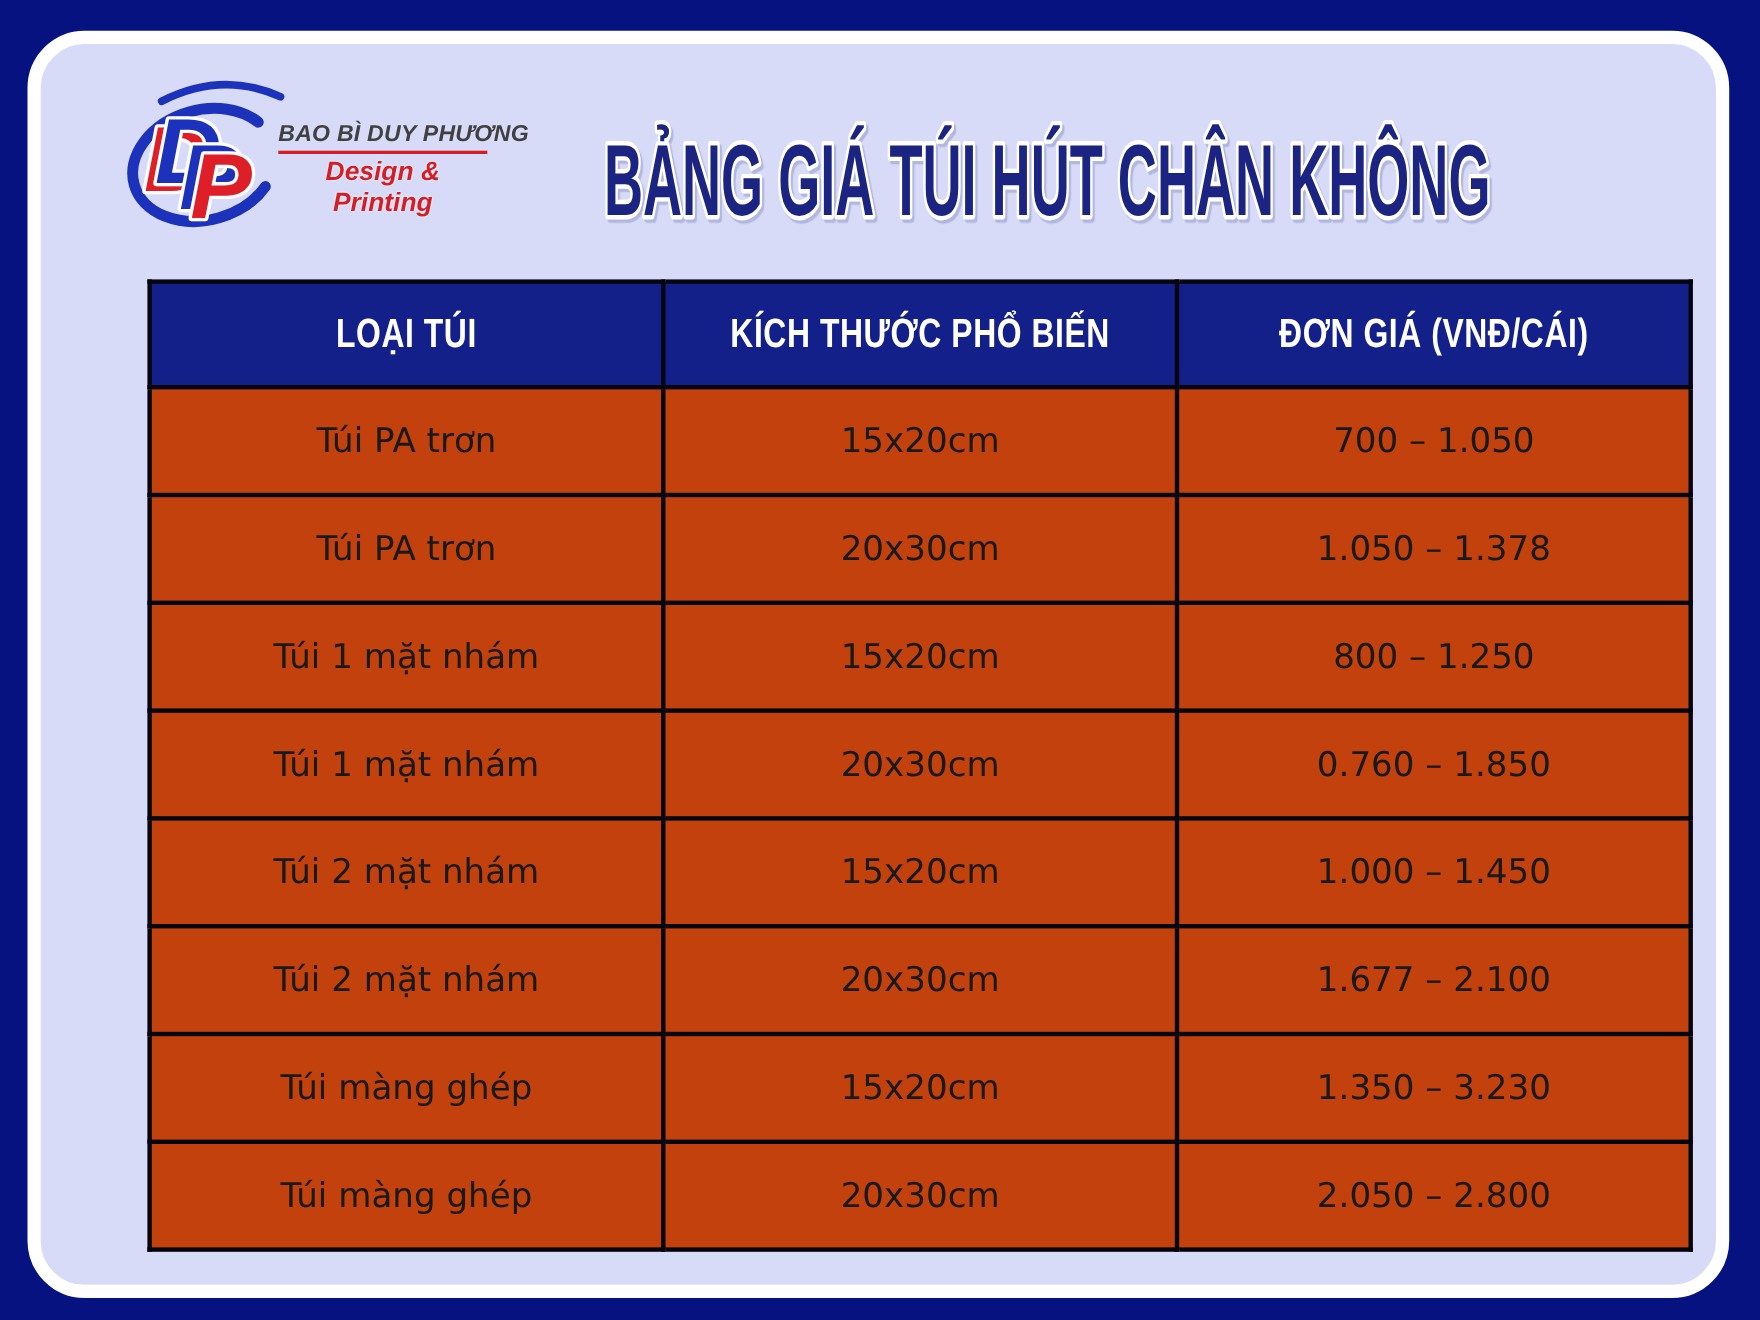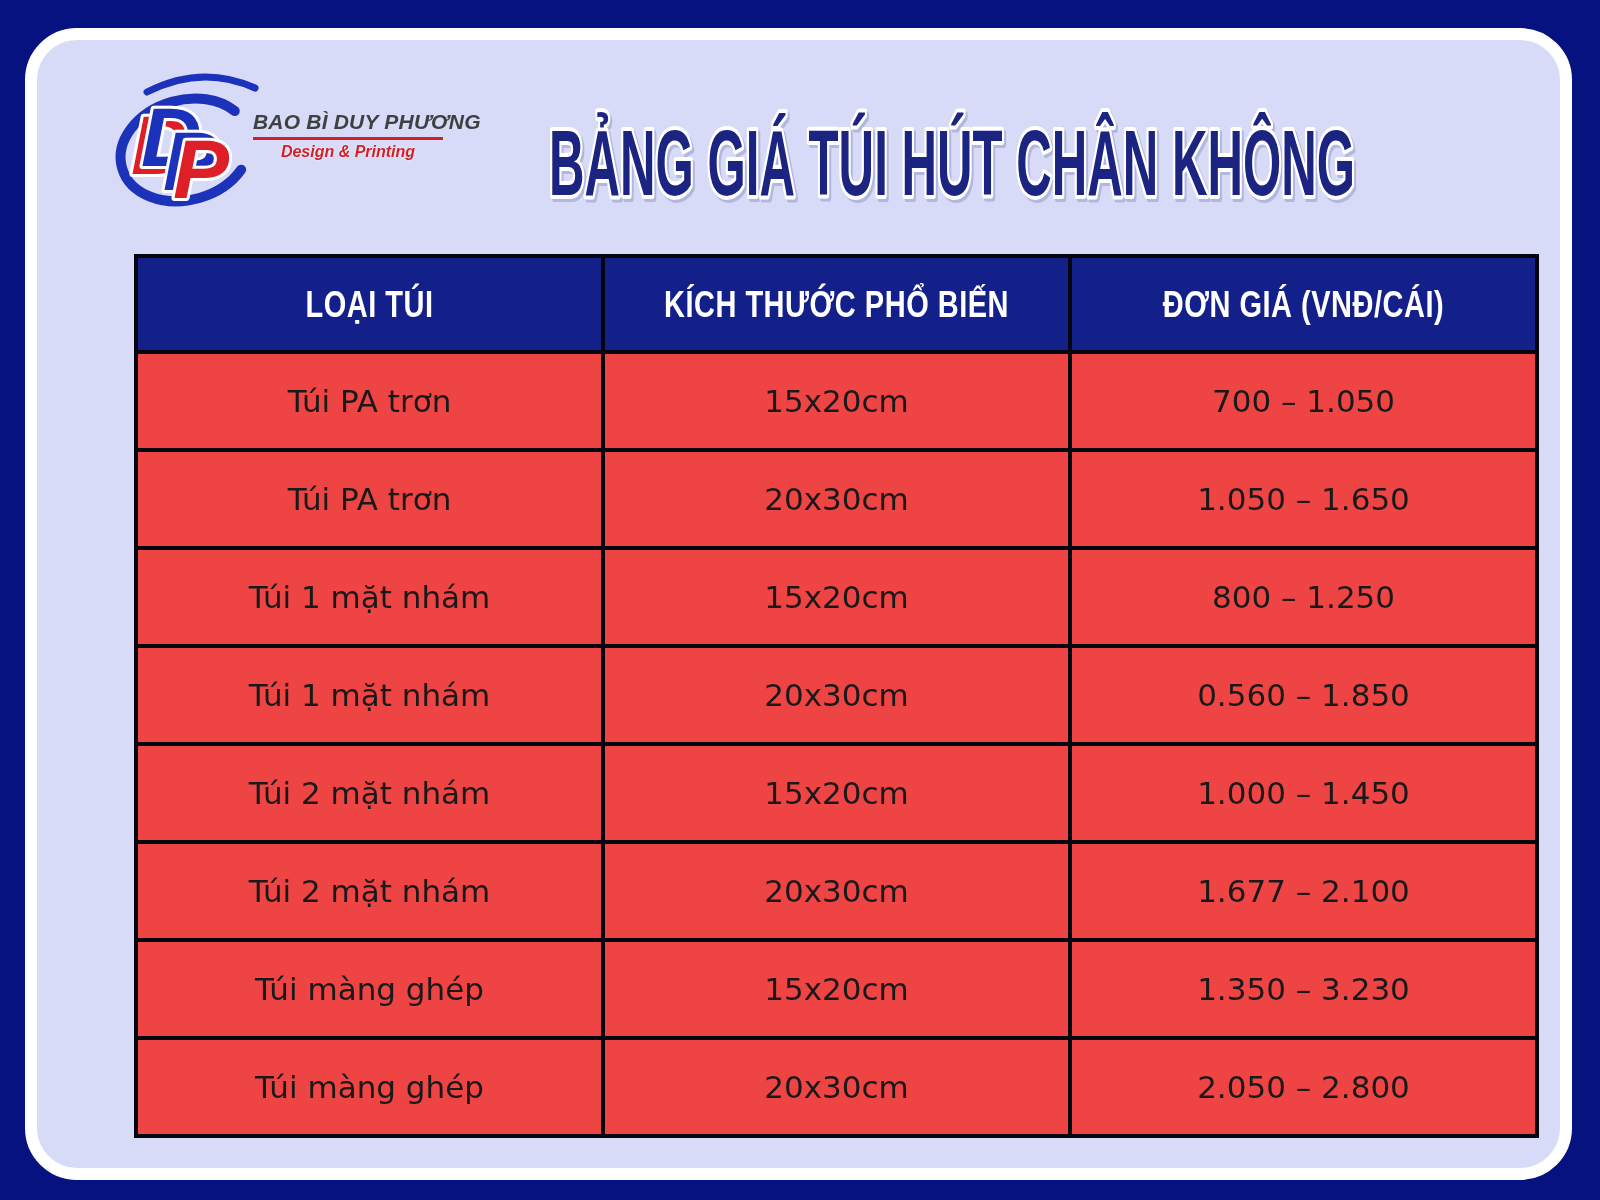--- a/index.html
+++ b/index.html
@@ -37,21 +37,21 @@
     font-weight: bold; font-style: italic;
     font-size: 21px; letter-spacing: 0.2px;
     color: #404040; white-space: nowrap;
   }
   .logo-underline {
     height: 3px; background: #d21f26; margin: 3px 0 3px 0; width: 190px;
   }
   .company-tagline {
     font-family: "Liberation Sans", sans-serif;
     font-weight: bold; font-style: italic;
-    font-size: 16px; color: #d21f26; text-align: center; width: 190px;
+    font-size: 24px; color: #d21f26; text-align: center; width: 190px;
     text-shadow: 0 0 2px #ffffff;
   }
 
   
   .title-svg {
     position: absolute;
     left: 480px; top: 50px;
     width: 870px; height: 130px;
     filter: drop-shadow(2px 3px 0 rgba(130,140,190,0.45));
   }
@@ -79,21 +79,21 @@
     display: inline-block;
     transform: scaleY(1.28);
     font-family: "Liberation Sans", sans-serif;
     font-weight: bold;
     font-size: 29px;
     letter-spacing: 0.5px;
     color: #ffffff;
     white-space: nowrap;
   }
   table.price-table td {
-    background: #ef4444;
+    background: #c2410c;
     height: 98px;
     font-size: 31px;
     color: #191919;
     font-family: "DejaVu Sans", sans-serif;
   }
 </style>
 </head>
 <body>
 
 <div class="stage">
@@ -138,31 +138,31 @@
       </thead>
       <tbody>
         <tr>
           <td>Túi PA trơn</td>
           <td>15x20cm</td>
           <td>700 – 1.050</td>
         </tr>
         <tr>
           <td>Túi PA trơn</td>
           <td>20x30cm</td>
-          <td>1.050 – 1.650</td>
+          <td>1.050 – 1.378</td>
         </tr>
         <tr>
           <td>Túi 1 mặt nhám</td>
           <td>15x20cm</td>
           <td>800 – 1.250</td>
         </tr>
         <tr>
           <td>Túi 1 mặt nhám</td>
           <td>20x30cm</td>
-          <td>0.560 – 1.850</td>
+          <td>0.760 – 1.850</td>
         </tr>
         <tr>
           <td>Túi 2 mặt nhám</td>
           <td>15x20cm</td>
           <td>1.000 – 1.450</td>
         </tr>
         <tr>
           <td>Túi 2 mặt nhám</td>
           <td>20x30cm</td>
           <td>1.677 – 2.100</td>

